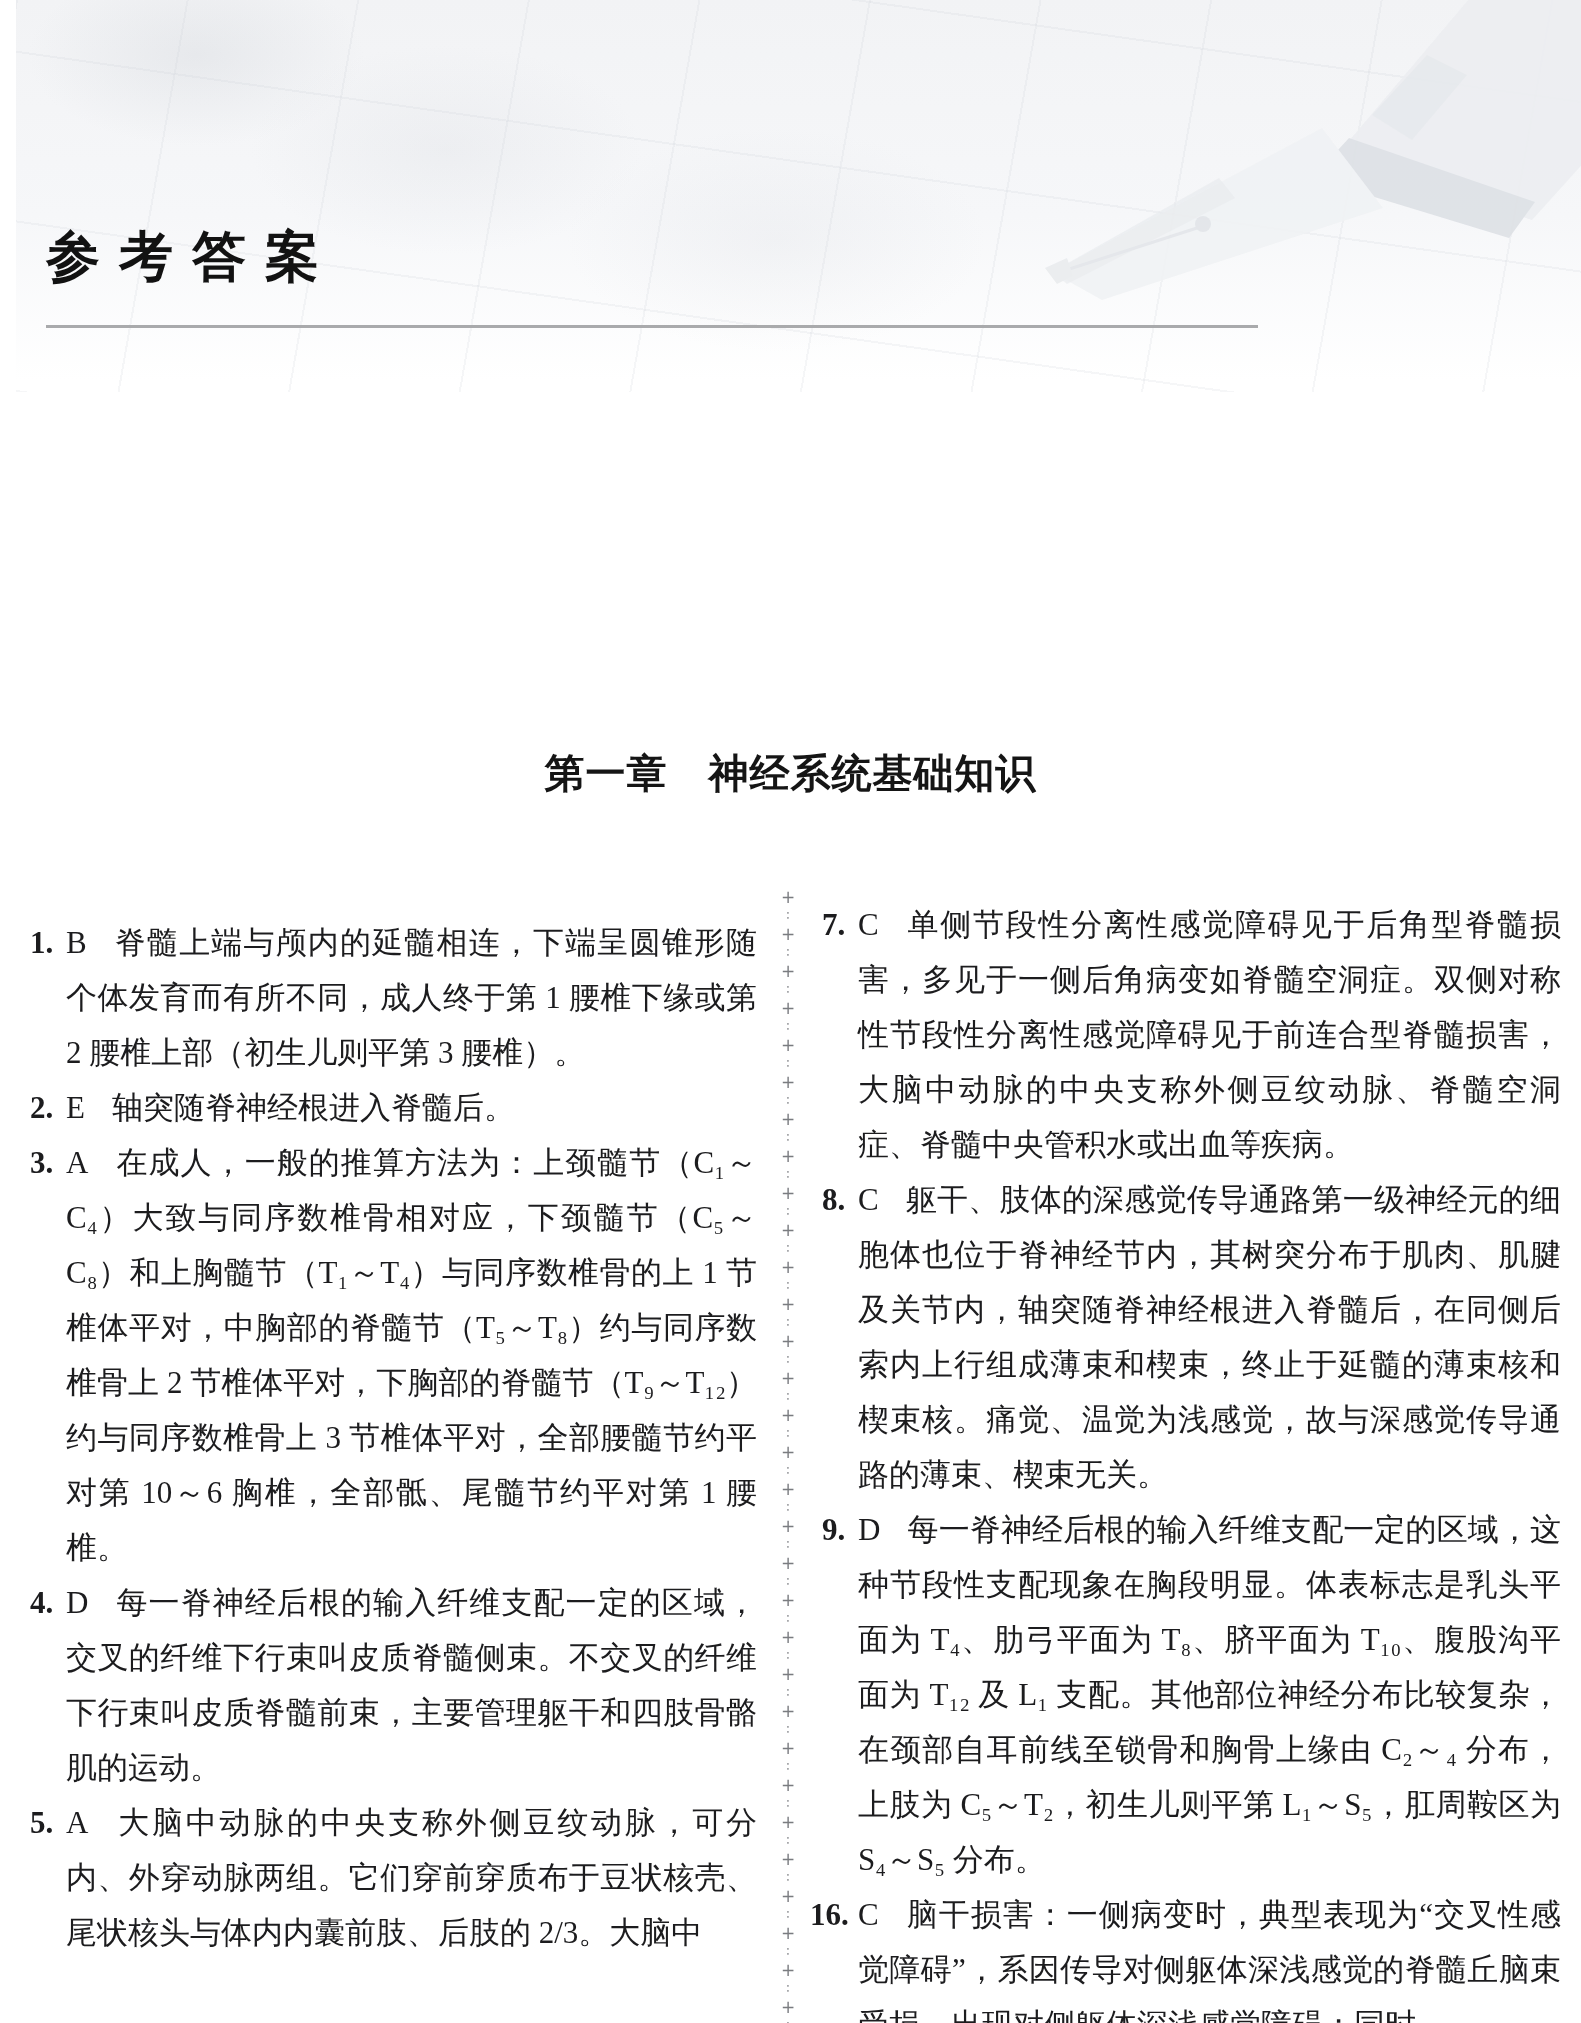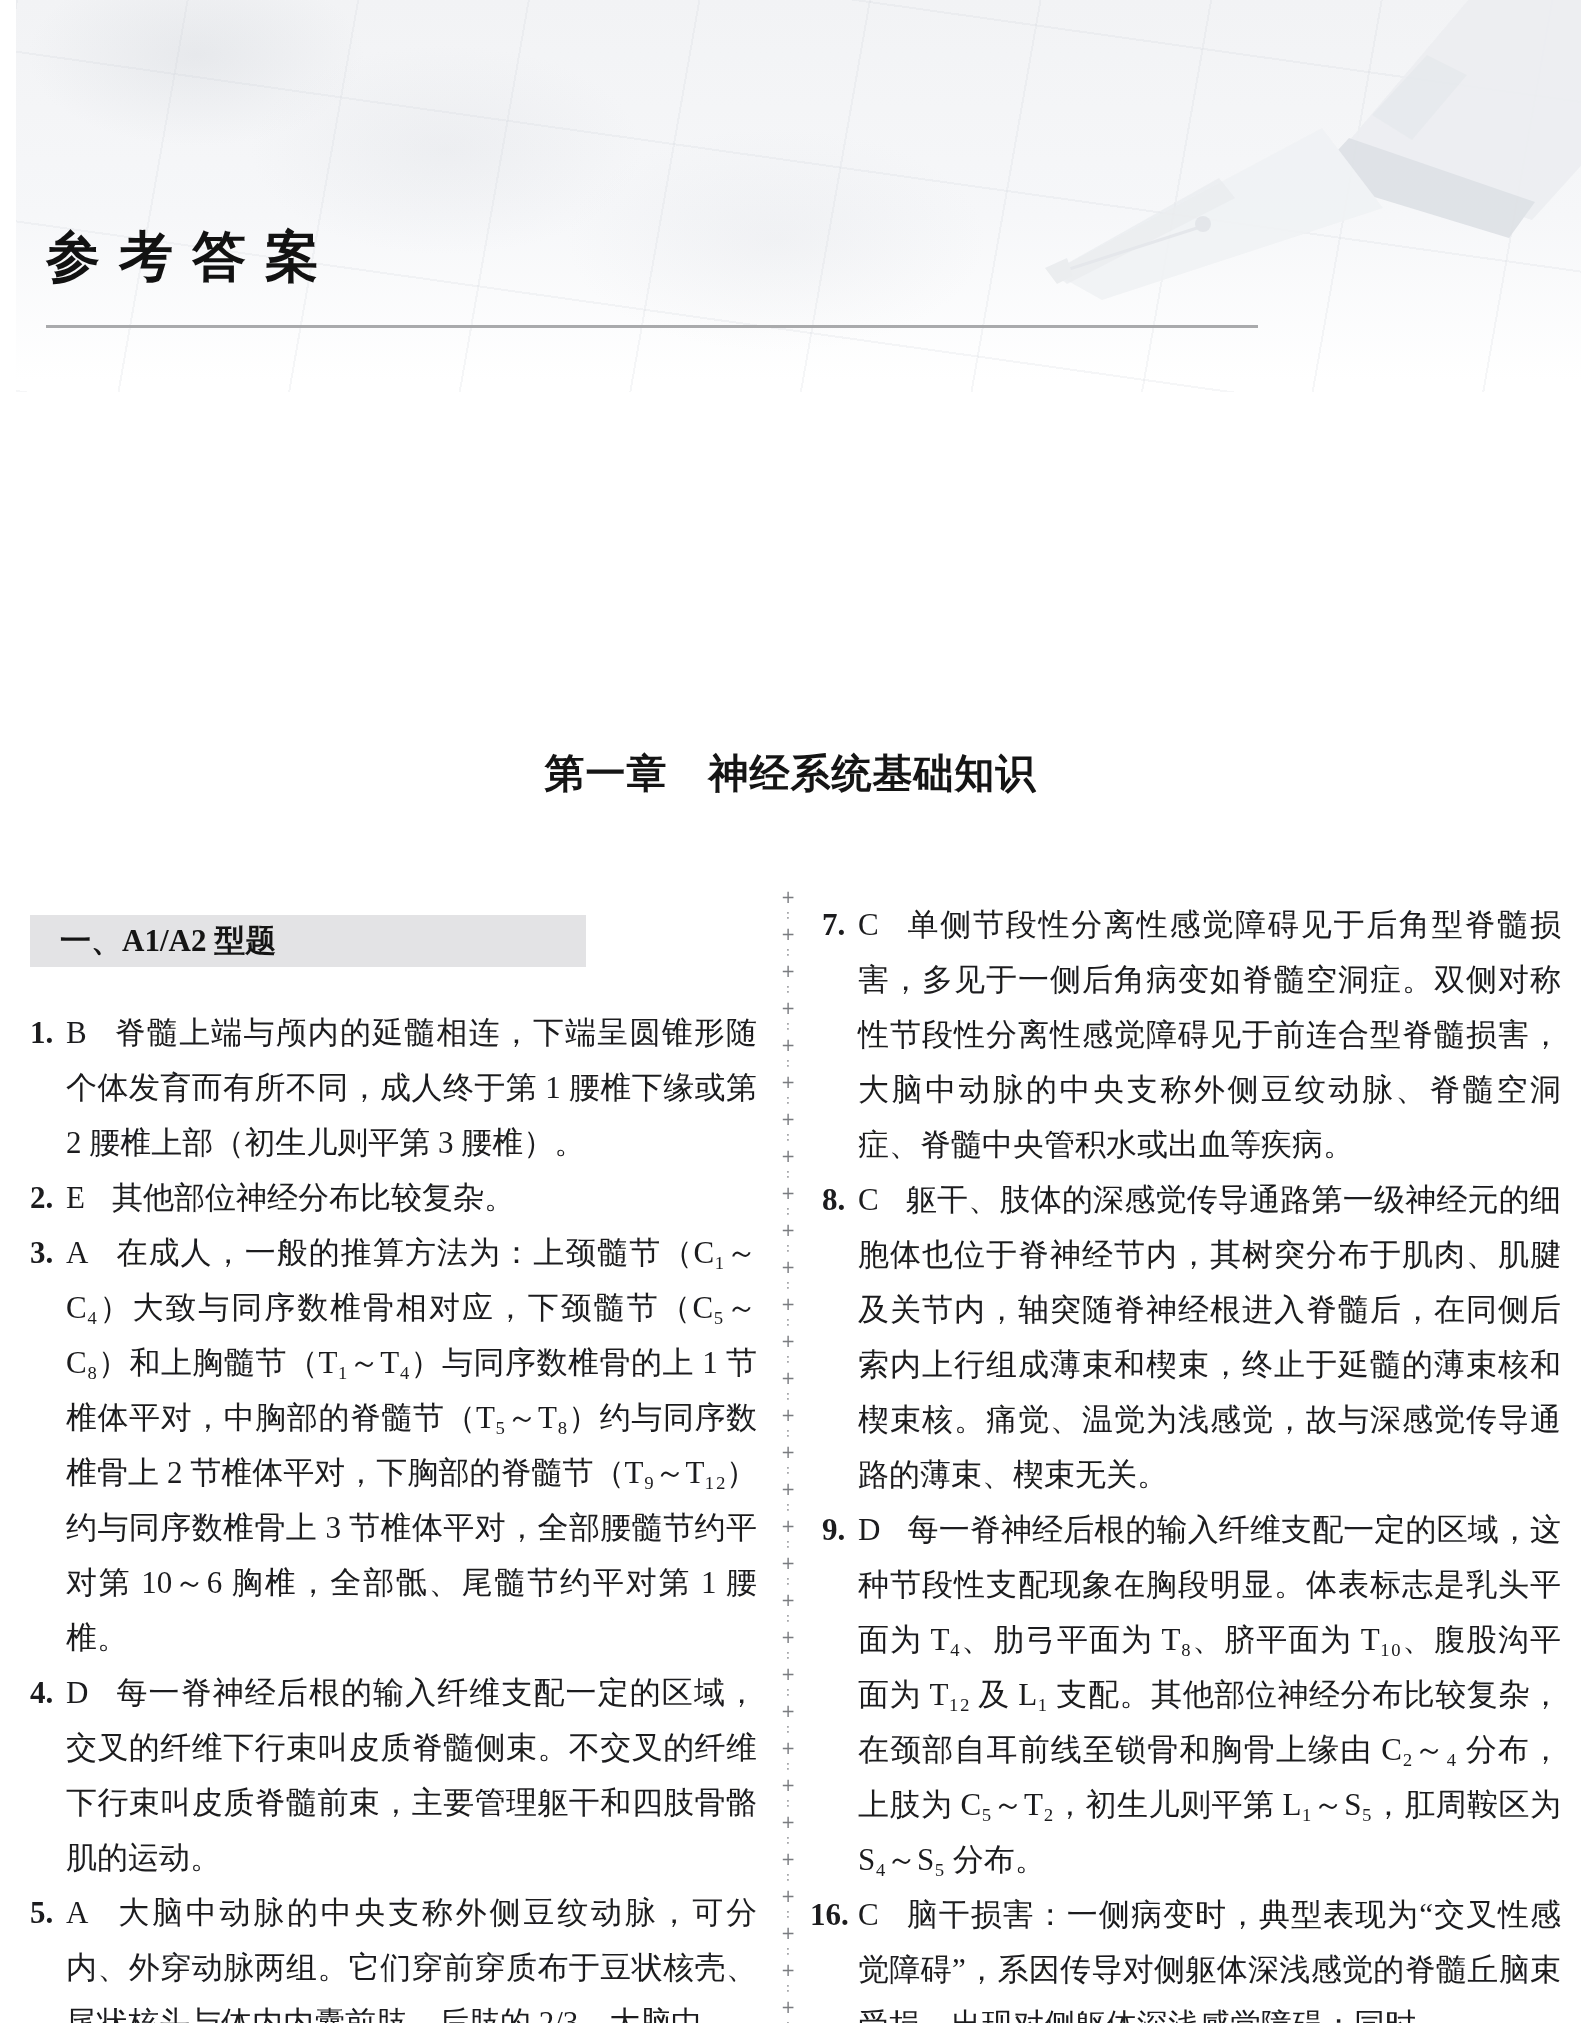--- a/index.html
+++ b/index.html
@@ -73,29 +73,26 @@
         </g>
       </svg>
     </div>
     <h1 class="page-title">参 考 答 案</h1>
     <div class="title-rule"></div>
   </header>
 
   <h2 class="chapter">第一章　神经系统基础知识</h2>
 
   <div class="col col-left">
-    <div class="section-box">
-      <span>一、A1/A2 型题</span>
-    </div>
     <ol class="answers">
       <li class="answer">
         <span class="num">1.</span><span class="letter">B</span><span class="txt">脊髓上端与颅内的延髓相连，下端呈圆锥形随个体发育而有所不同，成人终于第 1 腰椎下缘或第 2 腰椎上部（初生儿则平第 3 腰椎）。</span>
       </li>
       <li class="answer">
-        <span class="num">2.</span><span class="letter">E</span><span class="txt">其他部位神经分布比较复杂。</span>
+        <span class="num">2.</span><span class="letter">E</span><span class="txt">轴突随脊神经根进入脊髓后。</span>
       </li>
       <li class="answer">
         <span class="num">3.</span><span class="letter">A</span><span class="txt">在成人，一般的推算方法为：上颈髓节（C₁～C₄）大致与同序数椎骨相对应，下颈髓节（C₅～C₈）和上胸髓节（T₁～T₄）与同序数椎骨的上 1 节椎体平对，中胸部的脊髓节（T₅～T₈）约与同序数椎骨上 2 节椎体平对，下胸部的脊髓节（T₉～T₁₂）约与同序数椎骨上 3 节椎体平对，全部腰髓节约平对第 10～6 胸椎，全部骶、尾髓节约平对第 1 腰椎。</span>
       </li>
       <li class="answer">
         <span class="num">4.</span><span class="letter">D</span><span class="txt">每一脊神经后根的输入纤维支配一定的区域，交叉的纤维下行束叫皮质脊髓侧束。不交叉的纤维下行束叫皮质脊髓前束，主要管理躯干和四肢骨骼肌的运动。</span>
       </li>
       <li class="answer">
         <span class="num">5.</span><span class="letter">A</span><span class="txt">大脑中动脉的中央支称外侧豆纹动脉，可分内、外穿动脉两组。它们穿前穿质布于豆状核壳、尾状核头与体内内囊前肢、后肢的 2/3。大脑中</span>
       </li>

